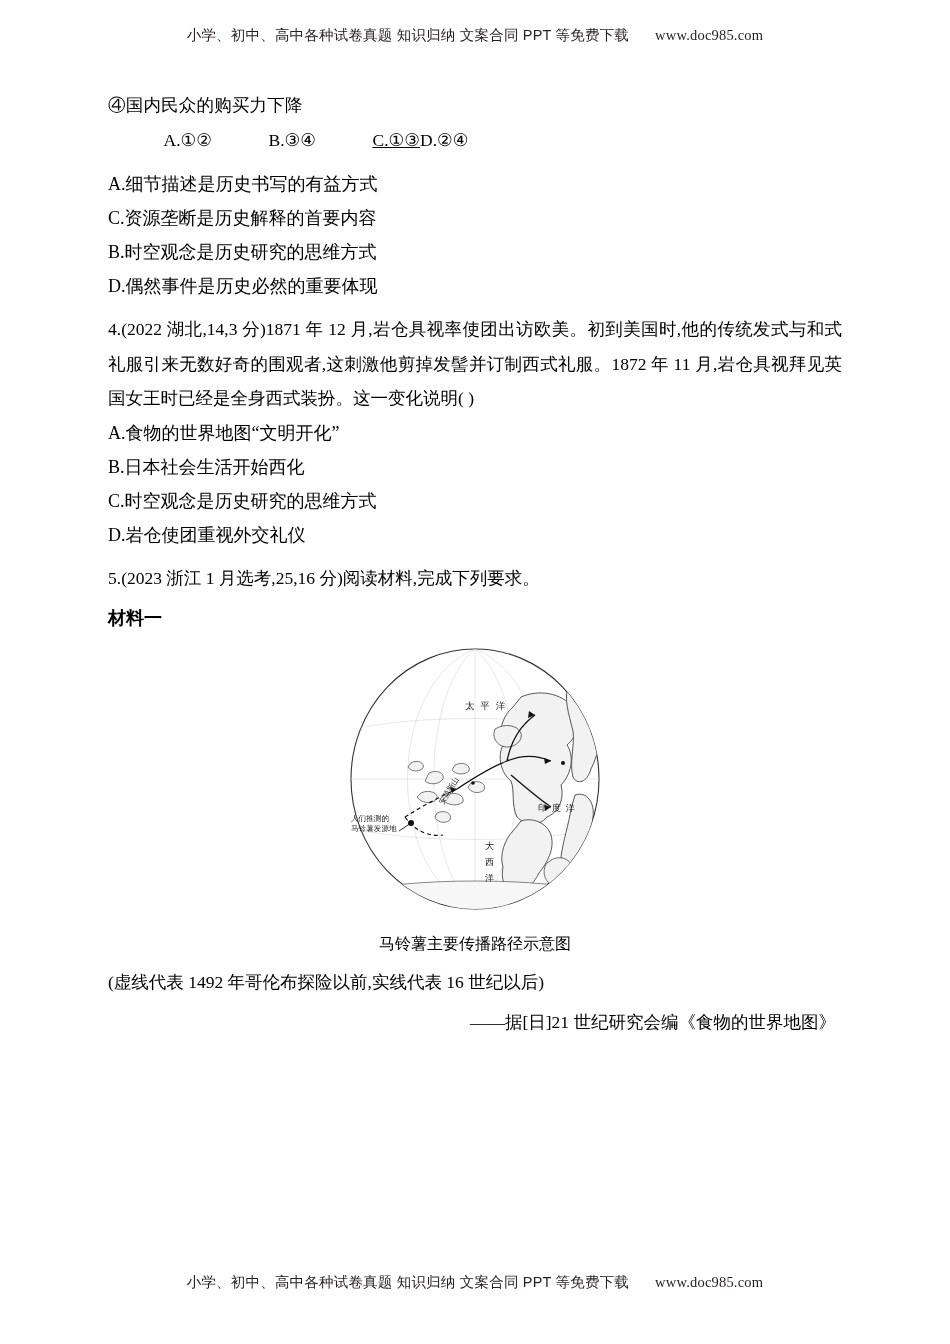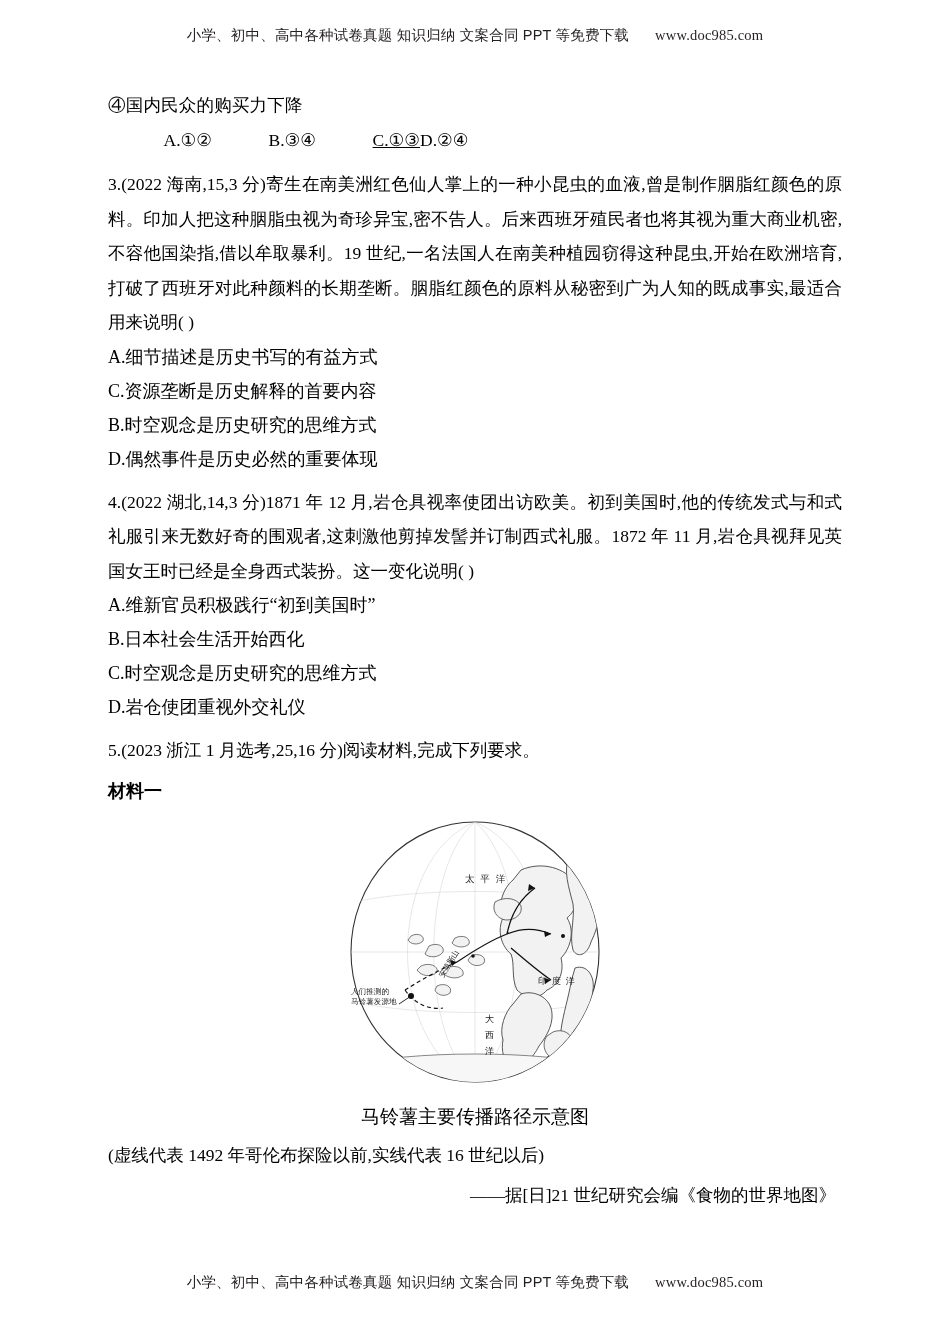--- a/index.html
+++ b/index.html
@@ -97,21 +97,21 @@
     height: 268px;
     margin: 6px auto 0 auto;
   }
   .globe {
     position: absolute;
     left: 0; top: 0;
     width: 300px;
     height: 268px;
   }
   .fig-caption {
-    font-size: 19px;
+    font-size: 16px;
     line-height: 34px;
     margin: 14px 0 0 0;
     text-align: center;
   }
   .fig-note {
     font-size: 17.5px;
     line-height: 34px;
     margin: 4px 0 0 0;
     text-align: left;
   }
@@ -134,30 +134,29 @@
 
   <div class="content">
 
     <p class="line">④国内民众的购买力下降</p>
 
     <p class="opts">
       <span class="opt opt-a">A.①②</span><span class="opt opt-b">B.③④</span><span class="opt opt-c">C.①③</span><span class="opt opt-d">D.②④</span>
     </p>
 
     <div class="q-block">
-      <p class="para">3.(2022 海南,15,3 分)寄生在南美洲红色仙人掌上的一种小昆虫的血液,曾是制作胭脂红颜色的原料。印加人把这种胭脂虫视为奇珍异宝,密不告人。后来西班牙殖民者也将其视为重大商业机密,不容他国染指,借以牟取暴利。19 世纪,一名法国人在南美种植园窃得这种昆虫,开始在欧洲培育,打破了西班牙对此种颜料的长期垄断。胭脂红颜色的原料从秘密到广为人知的既成事实,最适合用来说明(     )</p>
       <p class="choice">A.细节描述是历史书写的有益方式</p>
       <p class="choice">C.资源垄断是历史解释的首要内容</p>
       <p class="choice">B.时空观念是历史研究的思维方式</p>
       <p class="choice">D.偶然事件是历史必然的重要体现</p>
     </div>
 
     <div class="q-block">
       <p class="para">4.(2022 湖北,14,3 分)1871 年 12 月,岩仓具视率使团出访欧美。初到美国时,他的传统发式与和式礼服引来无数好奇的围观者,这刺激他剪掉发髻并订制西式礼服。1872 年 11 月,岩仓具视拜见英国女王时已经是全身西式装扮。这一变化说明(     )</p>
-      <p class="choice">A.维新官员积极践行“初到美国时”</p>
+      <p class="choice">A.食物的世界地图“文明开化”</p>
       <p class="choice">B.日本社会生活开始西化</p>
       <p class="choice">C.时空观念是历史研究的思维方式</p>
       <p class="choice">D.岩仓使团重视外交礼仪</p>
     </div>
 
     <div class="q-block">
       <p class="para">5.(2023 浙江 1 月选考,25,16 分)阅读材料,完成下列要求。</p>
       <p class="material-title">材料一</p>
 
       <div class="figure">

